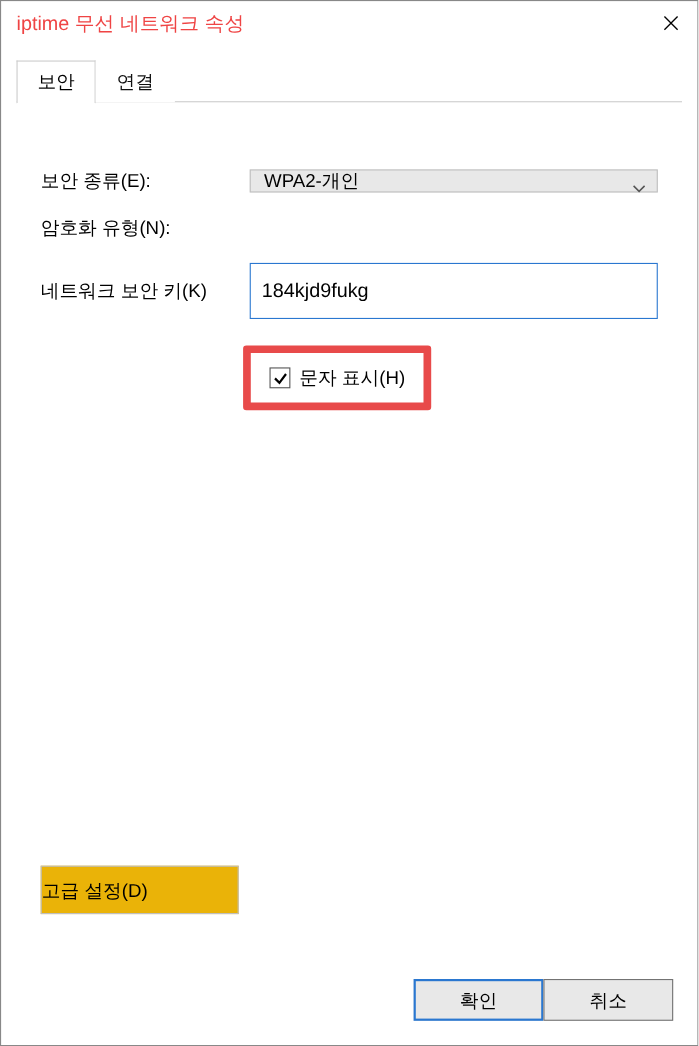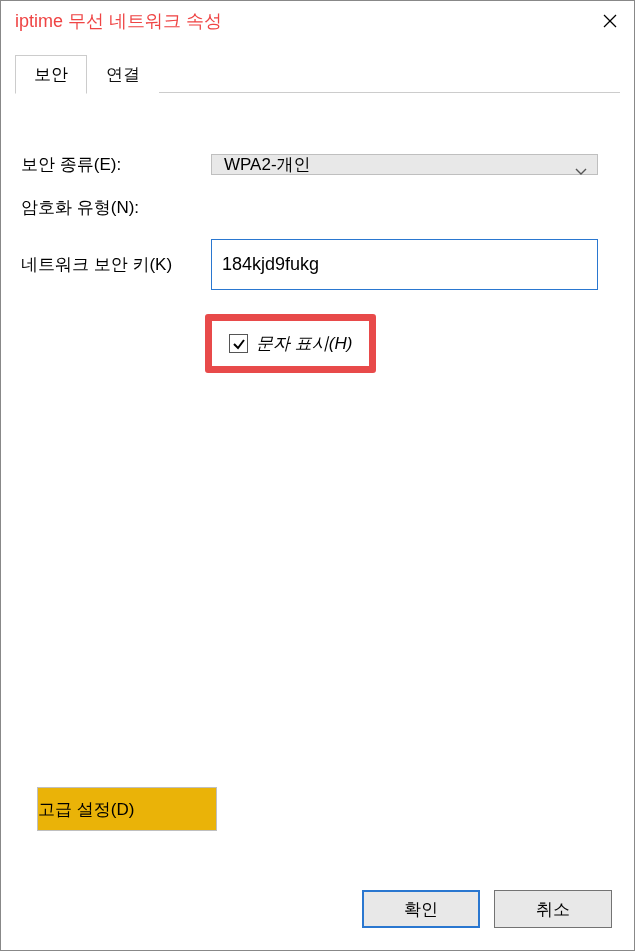--- a/index.html
+++ b/index.html
@@ -74,21 +74,21 @@
     }
     .tab.active {
       border: 1px solid #ccc;
       border-bottom: 1px solid #fff;
       margin-bottom: -1px;
       color: #000;
       background: #fff;
     }
     .content {
       flex: 1;
-      padding: 60px 36px 20px 20px;
+      padding: 60px 36px 20px 36px;
       position: relative;
     }
     .form-row {
       display: flex;
       align-items: center;
       margin-bottom: 20px;
     }
     .form-label {
       width: 190px;
       font-size: 17px;
@@ -128,21 +128,20 @@
       background: #fff;
       outline: none;
     }
     .checkbox-row {
       margin-left: 190px;
       margin-top: 10px;
       display: inline-flex;
       align-items: center;
       padding: 12px 18px;
       position: relative;
-      font-style: italic;
     }
     .checkbox-row::before {
       content: "";
       position: absolute;
       left: -6px;
       right: -6px;
       top: -6px;
       bottom: -6px;
       border: 7px solid #e84a4a;
       border-radius: 3px;
@@ -181,21 +180,20 @@
       font-size: 17px;
       cursor: pointer;
       display: flex;
       align-items: center;
       justify-content: flex-start;
     }
     .footer {
       padding: 18px 22px 22px 22px;
       display: flex;
       justify-content: flex-end;
-      gap: 14px;
       border-top: 1px solid transparent;
       align-items: center;
     }
     .footer .btn {
       width: 118px;
       height: 38px;
       background: #e8e8e8;
       border: 1px solid #737373;
       font-size: 17px;
       cursor: pointer;

